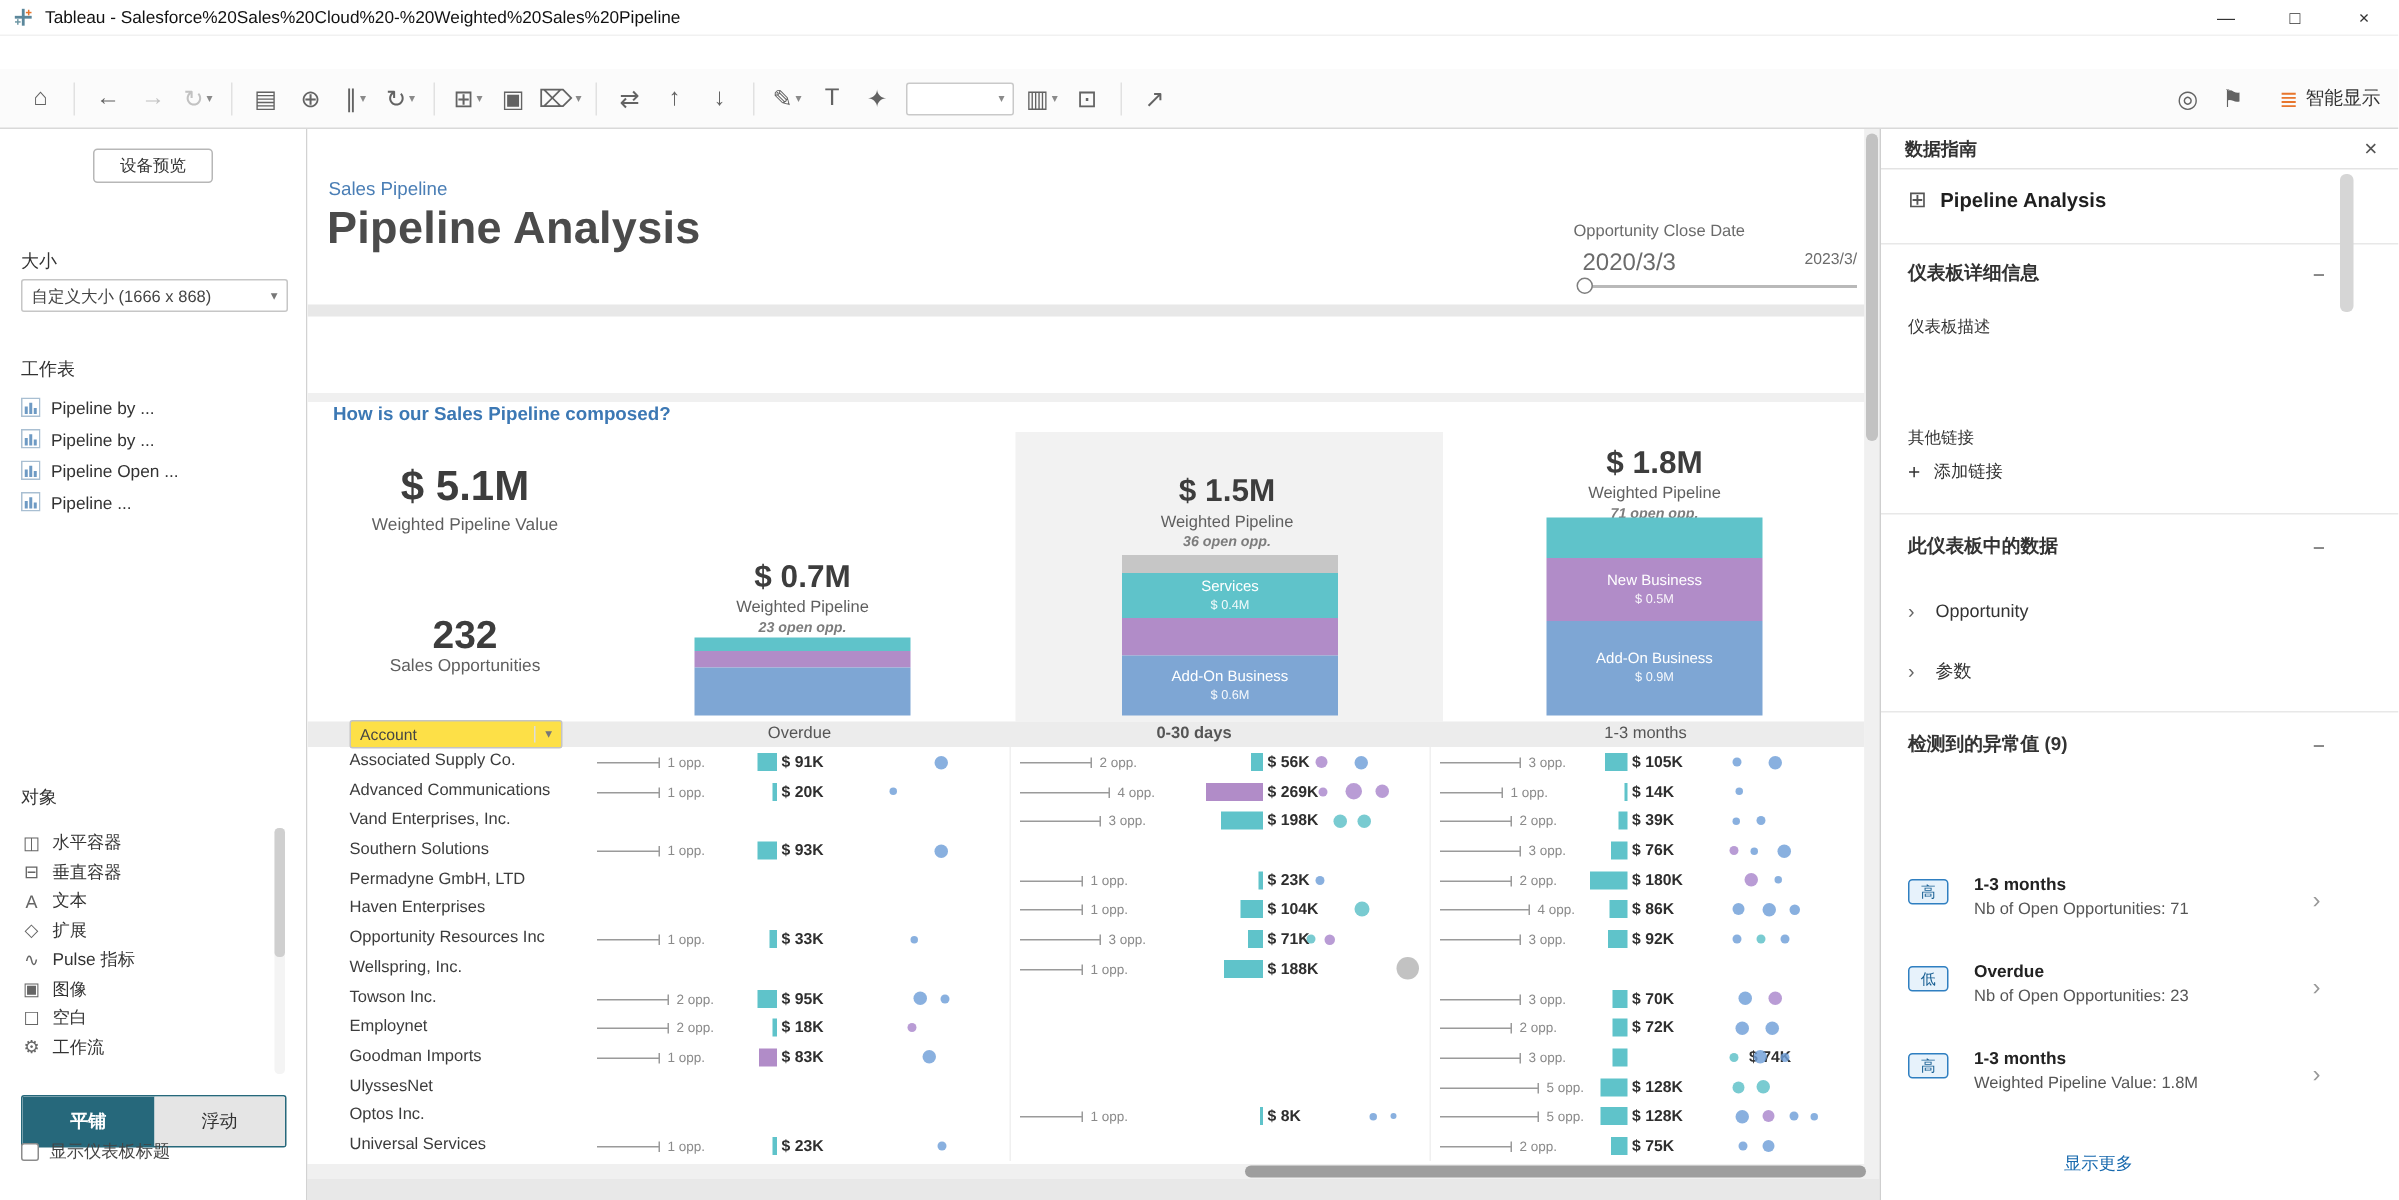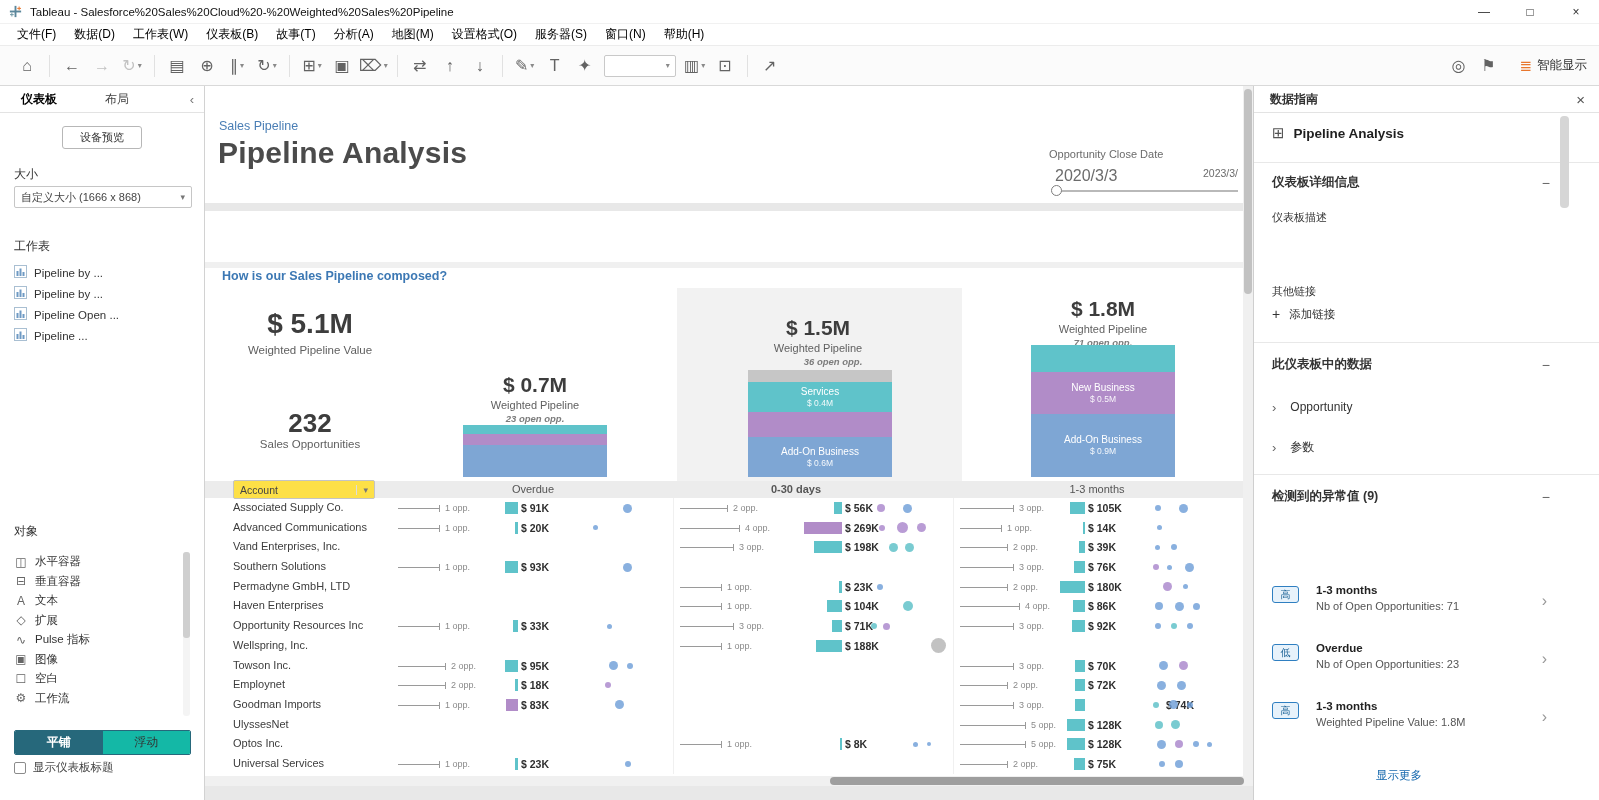--- a/index.html
+++ b/index.html
@@ -41,22 +41,22 @@
   .size-combo { position:absolute; top:100px; left:14px; width:178px; height:22px; border:1px solid #c6c6c6; border-radius:2px; background:#fff; display:flex; align-items:center; font-size:11px; color:#444; padding:0 6px; }
   .size-combo .combo-caret { margin-left:auto; font-size:9px; color:#777; }
   .sheet-list { position:absolute; top:176px; left:10px; right:8px; }
   .sheet-item { height:21px; display:flex; align-items:center; font-size:11.5px; color:#333; }
   .sheet-item svg { margin:0 7px 0 4px; flex:0 0 auto; }
   .obj-list { position:absolute; top:466px; left:10px; right:24px; }
   .obj-item { height:19.5px; display:flex; align-items:center; font-size:11.5px; color:#333; }
   .obj-glyph { width:22px; text-align:center; color:#666; font-size:12px; margin-right:3px; }
   .obj-scroll-track { position:absolute; top:466px; right:14px; width:7px; height:164px; background:#f4f4f4; border-radius:3px; }
   .obj-scroll { position:absolute; top:0; width:7px; height:86px; background:#cfcfcf; border-radius:3px; }
-  .seg-btns { position:absolute; top:644px; left:14px; width:177px; height:25px; display:flex; border:1px solid #26687b; border-radius:2px; overflow:hidden; }
-  .seg-btn { flex:1; display:flex; align-items:center; justify-content:center; font-size:12px; color:#333; background:#14b8a6; }
+  .seg-btns { position:absolute; top:644px; left:14px; width:177px; height:35px; display:flex; border:1px solid #26687b; border-radius:2px; overflow:hidden; }
+  .seg-btn { flex:1; display:flex; align-items:center; justify-content:center; font-size:12px; color:#333; background:#e5e5e5; }
   .seg-btn.active { background:#26687b; color:#fff; font-weight:bold; }
   .show-title-row { position:absolute; top:674px; left:14px; display:flex; align-items:center; font-size:11.5px; color:#444; }
   .checkbox { width:12px; height:12px; border:1px solid #8b8b8b; border-radius:2px; background:#fff; margin-right:7px; }
 
   
   .canvas { position:absolute; top:86px; left:205px; width:1048px; height:714px; background:#e8e8e8; }
   .sheet { position:absolute; top:0; left:0; width:1038px; height:690px; background:#fff; overflow:hidden; }
   .eyebrow { position:absolute; top:33px; left:14px; font-size:12.5px; color:#4a7eb5; }
   .dtitle { position:absolute; top:50px; left:13px; font-size:30px; font-weight:600; color:#4b4b4b; letter-spacing:.2px; }
   .datelabel { position:absolute; top:62px; left:844px; font-size:11px; color:#6b6b6b; }
@@ -145,33 +145,20 @@
       <rect x="3.2" y="16.2" width="6" height="1.6" fill="#7099a6"></rect>
     </svg>
     <span class="title-text">Tableau - Salesforce%20Sales%20Cloud%20-%20Weighted%20Sales%20Pipeline</span>
     <div class="win-controls">
       <div class="win-btn">—</div>
       <div class="win-btn">□</div>
       <div class="win-btn">×</div>
     </div>
   </div>
 
-  <div class="menubar">
-      <div class="menu-item">文件(F)</div>
-      <div class="menu-item">数据(D)</div>
-      <div class="menu-item">工作表(W)</div>
-      <div class="menu-item">仪表板(B)</div>
-      <div class="menu-item">故事(T)</div>
-      <div class="menu-item">分析(A)</div>
-      <div class="menu-item">地图(M)</div>
-      <div class="menu-item">设置格式(O)</div>
-      <div class="menu-item">服务器(S)</div>
-      <div class="menu-item">窗口(N)</div>
-      <div class="menu-item">帮助(H)</div>
-    </div>
 
   <div class="toolbar">
     <div class="tb-left">
         <div class="tb-icon">⌂</div>
         <div class="tb-sep"></div>
         <div class="tb-icon">←</div>
         <div class="tb-icon disabled">→</div>
         <div class="tb-icon disabled">↻<span class="tb-caret">▾</span></div>
         <div class="tb-sep"></div>
         <div class="tb-icon">▤</div>
@@ -204,25 +191,20 @@
           <div class="tb-icon">⚑</div>
         </div>
       <div class="showme">
         <span class="showme-glyph">≣</span>
         <span>智能显示</span>
       </div>
     </div>
   </div>
 
   <div class="leftpanel">
-    <div class="lp-tabs">
-      <div class="lp-tab active">仪表板</div>
-      <div class="lp-tab">布局</div>
-      <div class="lp-collapse">‹</div>
-    </div>
     <button class="device-btn">设备预览</button>
     <div class="lp-label" style="top:80px">大小</div>
     <div class="size-combo">
       <span>自定义大小 (1666 x 868)</span>
       <span class="combo-caret">▾</span>
     </div>
     <div class="lp-label" style="top:152px">工作表</div>
     <div class="sheet-list">
         <div class="sheet-item">
           <span><svg width="13" height="13" viewBox="0 0 13 13">
@@ -332,21 +314,21 @@
           <div class="bucket-amt" style="left: 220px; top: 287px;">$ 0.7M</div>
           <div class="bucket-lab" style="left: 220px; top: 313px;">Weighted Pipeline</div>
           <div class="bucket-opp" style="left: 220px; top: 327px;">23 open opp.</div>
           <div class="bucket-bar" style="left: 258px; top: 339px;">
             <div class="seg" style="height: 9px; background: rgb(95, 195, 202);"></div>
             <div class="seg" style="height: 11px; background: rgb(177, 140, 200);"></div>
             <div class="seg" style="height: 32px; background: rgb(126, 166, 212);"></div>
           </div>
           <div class="bucket-amt" style="left: 503px; top: 230px;">$ 1.5M</div>
           <div class="bucket-lab" style="left: 503px; top: 256px;">Weighted Pipeline</div>
-          <div class="bucket-opp" style="left: 518px; top: 270px;">36 open opp.</div>
+          <div class="bucket-opp" style="left: 503px; top: 270px;">36 open opp.</div>
           <div class="bucket-bar" style="left: 543px; top: 284px;">
             <div class="seg" style="height: 12px; background: rgb(198, 198, 198);"></div>
             <div class="seg" style="height: 30px; background: rgb(95, 195, 202);">
               <div class="seg-t1">Services</div>
               <div class="seg-t2">$ 0.4M</div>
             </div>
             <div class="seg" style="height: 25px; background: rgb(177, 140, 200);"></div>
             <div class="seg" style="height: 40px; background: rgb(126, 166, 212);">
               <div class="seg-t1">Add-On Business</div>
               <div class="seg-t2">$ 0.6M</div>

